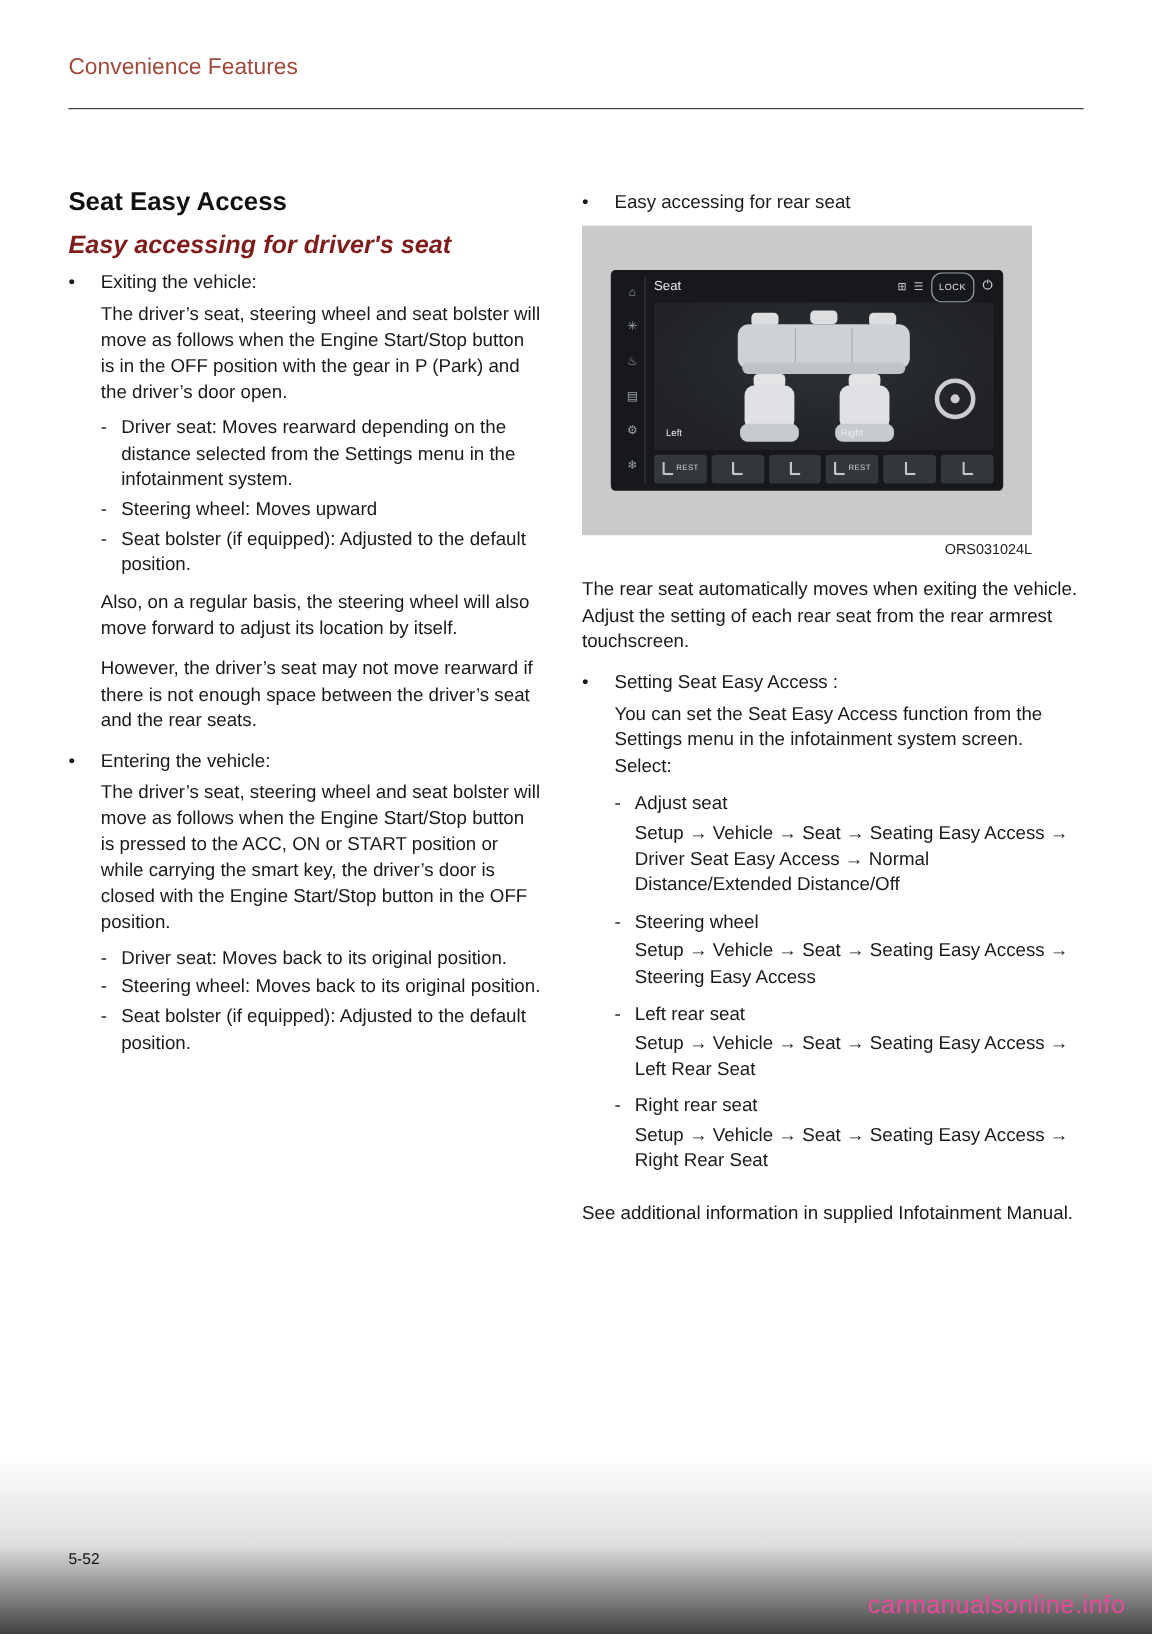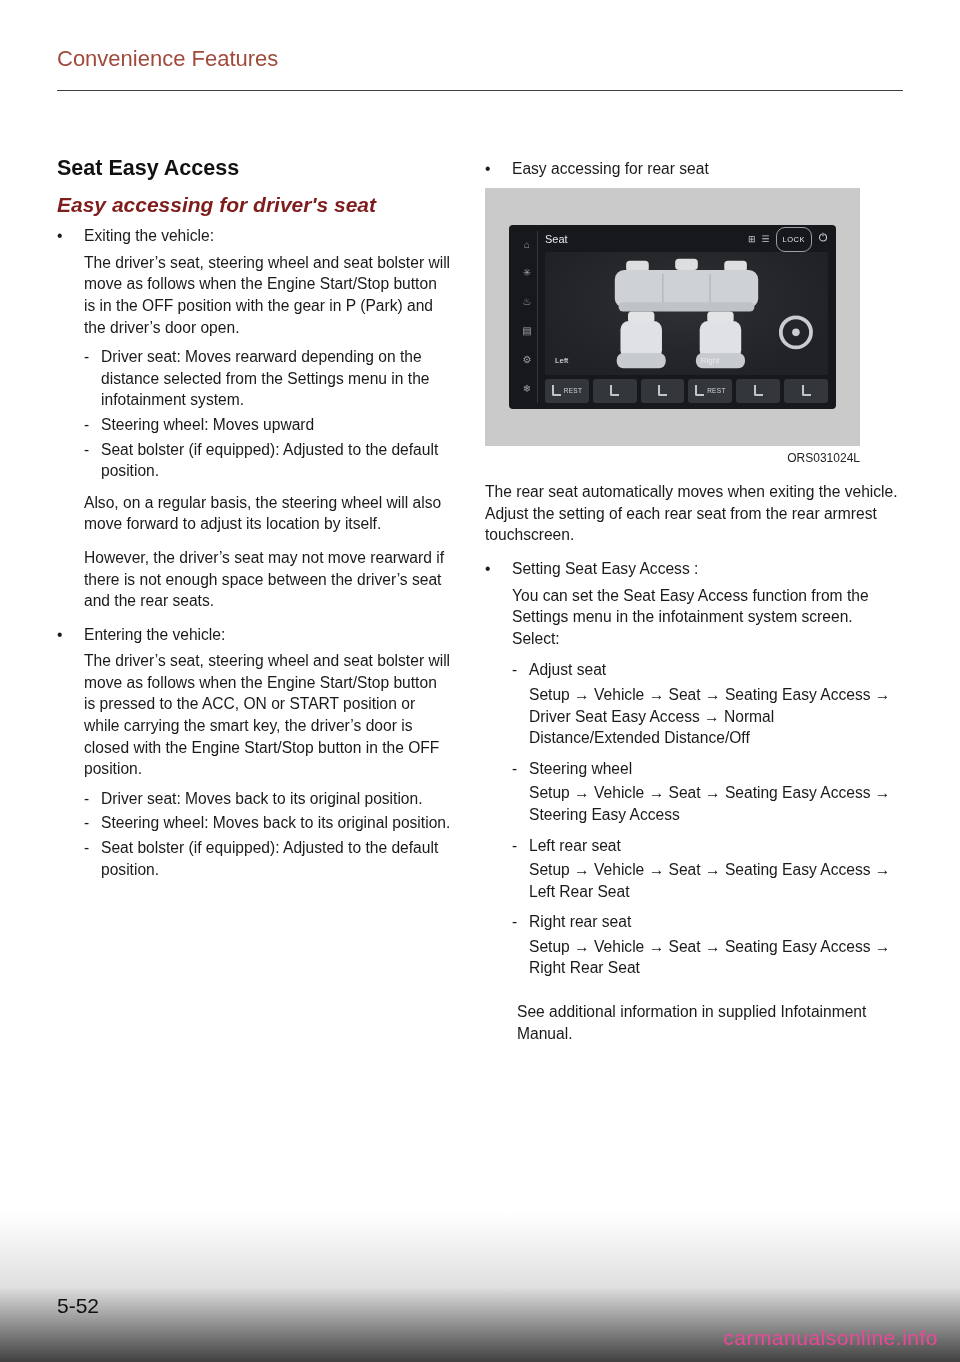--- a/index.html
+++ b/index.html
@@ -1,40 +1,40 @@
 <!DOCTYPE html>
 <html><head>
 <meta charset="utf-8">
 <style>
   html,body{margin:0;padding:0;background:#ffffff;}
   .page{
     position:relative;width:960px;height:1362px;background:#ffffff;overflow:hidden;
     font-family:"Liberation Sans", sans-serif;color:#1a1a1a;
   }
-  .running-head{position:absolute;left:57px;top:46px;font-size:22px;color:#a04a3c;}
+  .running-head{position:absolute;left:57px;top:46px;font-size:19px;color:#a04a3c;}
   .head-rule{position:absolute;left:57px;width:846px;top:90px;border-top:1.5px solid #3f3f3f;height:0;}
   .columns{position:absolute;left:57px;top:158px;display:flex;gap:34px;}
   .col-left{width:394px;}
   .col-right{width:418px;}
   .doc-title{font-size:21.5px;font-weight:bold;color:#111;margin:0 0 14px 0;}
   p{margin:0;}
   .body-text{font-size:15.6px;line-height:21.6px;}
   .intro{margin-bottom:20px;}
   .subheading{font-size:21px;font-weight:bold;font-style:italic;color:#7f1d1d;margin:0 0 10px 0;}
   .bullet-item{display:flex;margin-bottom:5px;}
   .bullet-marker{width:27px;flex:none;}
   .bullet-body{flex:1;}
   .para-indent{margin-left:27px;margin-bottom:8px;}
   .dash-item{display:flex;margin-left:27px;margin-bottom:3px;}
   .dash-marker{width:17px;flex:none;}
   .dash-body{flex:1;}
   .note{margin-left:27px;margin-bottom:12px;}
   .para-flush{margin-bottom:12px;}
   .setting-path{margin-left:44px;margin-bottom:9px;}
-  .footer-note{margin-top:22px;margin-left:32px;}
+  .footer-note{margin-top:22px;}
 
   
   .figure{width:375px;height:258px;background:#cacaca;margin:8px 0 2px 0;
     display:flex;align-items:center;justify-content:center;}
   .caption{width:375px;text-align:right;font-size:12px;color:#222;margin:2px 0 12px 0;}
   .screen{width:327px;height:184px;background:#17181b;border-radius:4px;padding:6px 8px;
     display:flex;gap:7px;box-sizing:border-box;}
   .screen-sidebar{width:20px;display:flex;flex-direction:column;justify-content:space-between;
     padding:3px 0;color:#9aa0a6;font-size:10px;text-align:center;border-right:1px solid #33363a;}
   .screen-main{flex:1;display:flex;flex-direction:column;min-width:0;}
@@ -52,21 +52,21 @@
   .screen-buttons{height:24px;margin-top:4px;display:flex;gap:4px;}
   .screen-btn{flex:1;background:#33363b;border-radius:3px;display:flex;align-items:center;
     justify-content:center;gap:3px;}
   .seat-glyph{width:7px;height:9px;border-left:2px solid #c2c6ca;border-bottom:2px solid #c2c6ca;
     border-bottom-left-radius:2px;}
   .btn-label{font-size:6.5px;color:#d2d5d8;letter-spacing:.3px;}
 
   
   .bottom-fade{position:absolute;left:0;right:0;bottom:0;height:150px;z-index:4;pointer-events:none;
     background:linear-gradient(180deg, rgba(255,255,255,0) 0%, rgba(150,150,150,0.30) 50%, rgba(48,48,48,0.92) 100%);}
-  .page-number{position:absolute;left:57px;bottom:44px;font-size:21px;color:#101010;z-index:5;}
+  .page-number{position:absolute;left:57px;bottom:56px;font-size:13px;color:#101010;z-index:5;}
   .watermark{position:absolute;right:22px;bottom:12px;font-size:21px;color:#ec4899;z-index:5;
     letter-spacing:.5px;text-decoration:none;}
 </style>
 </head>
 <body>
 
 <div class="page">
 
   <div class="running-head">Convenience Features</div>
   <div class="head-rule"></div>

